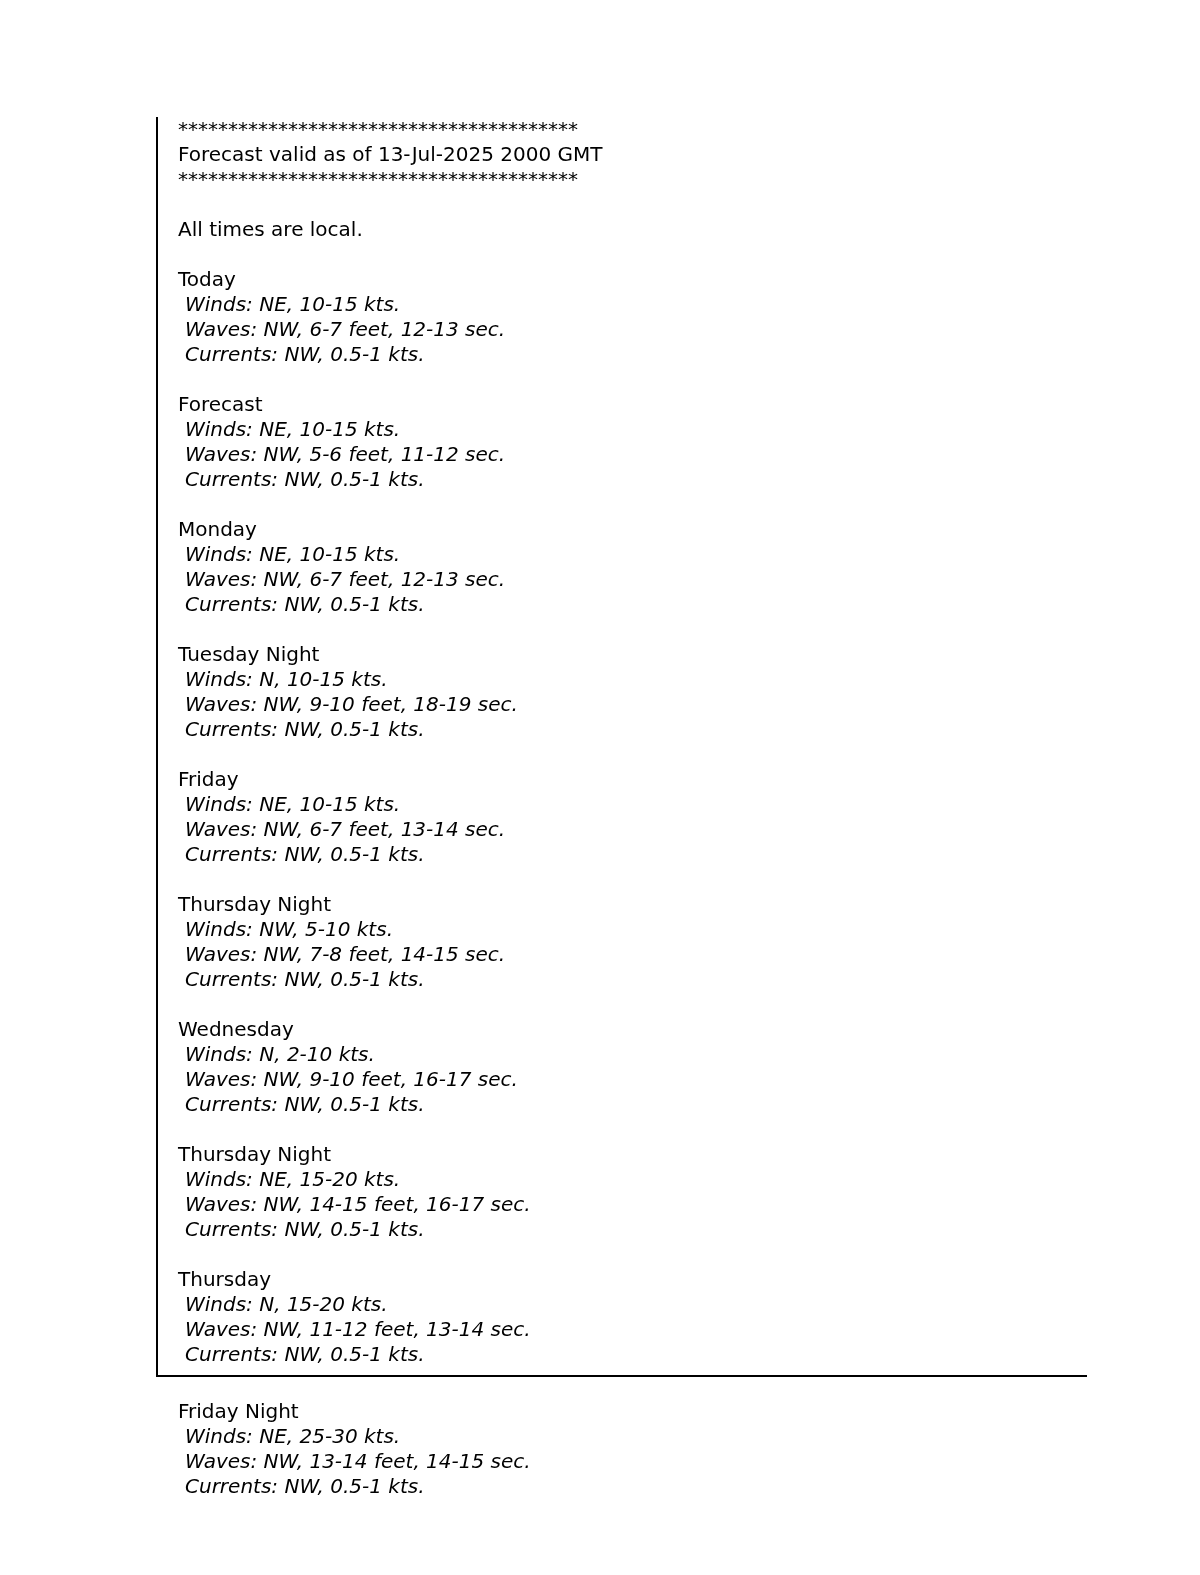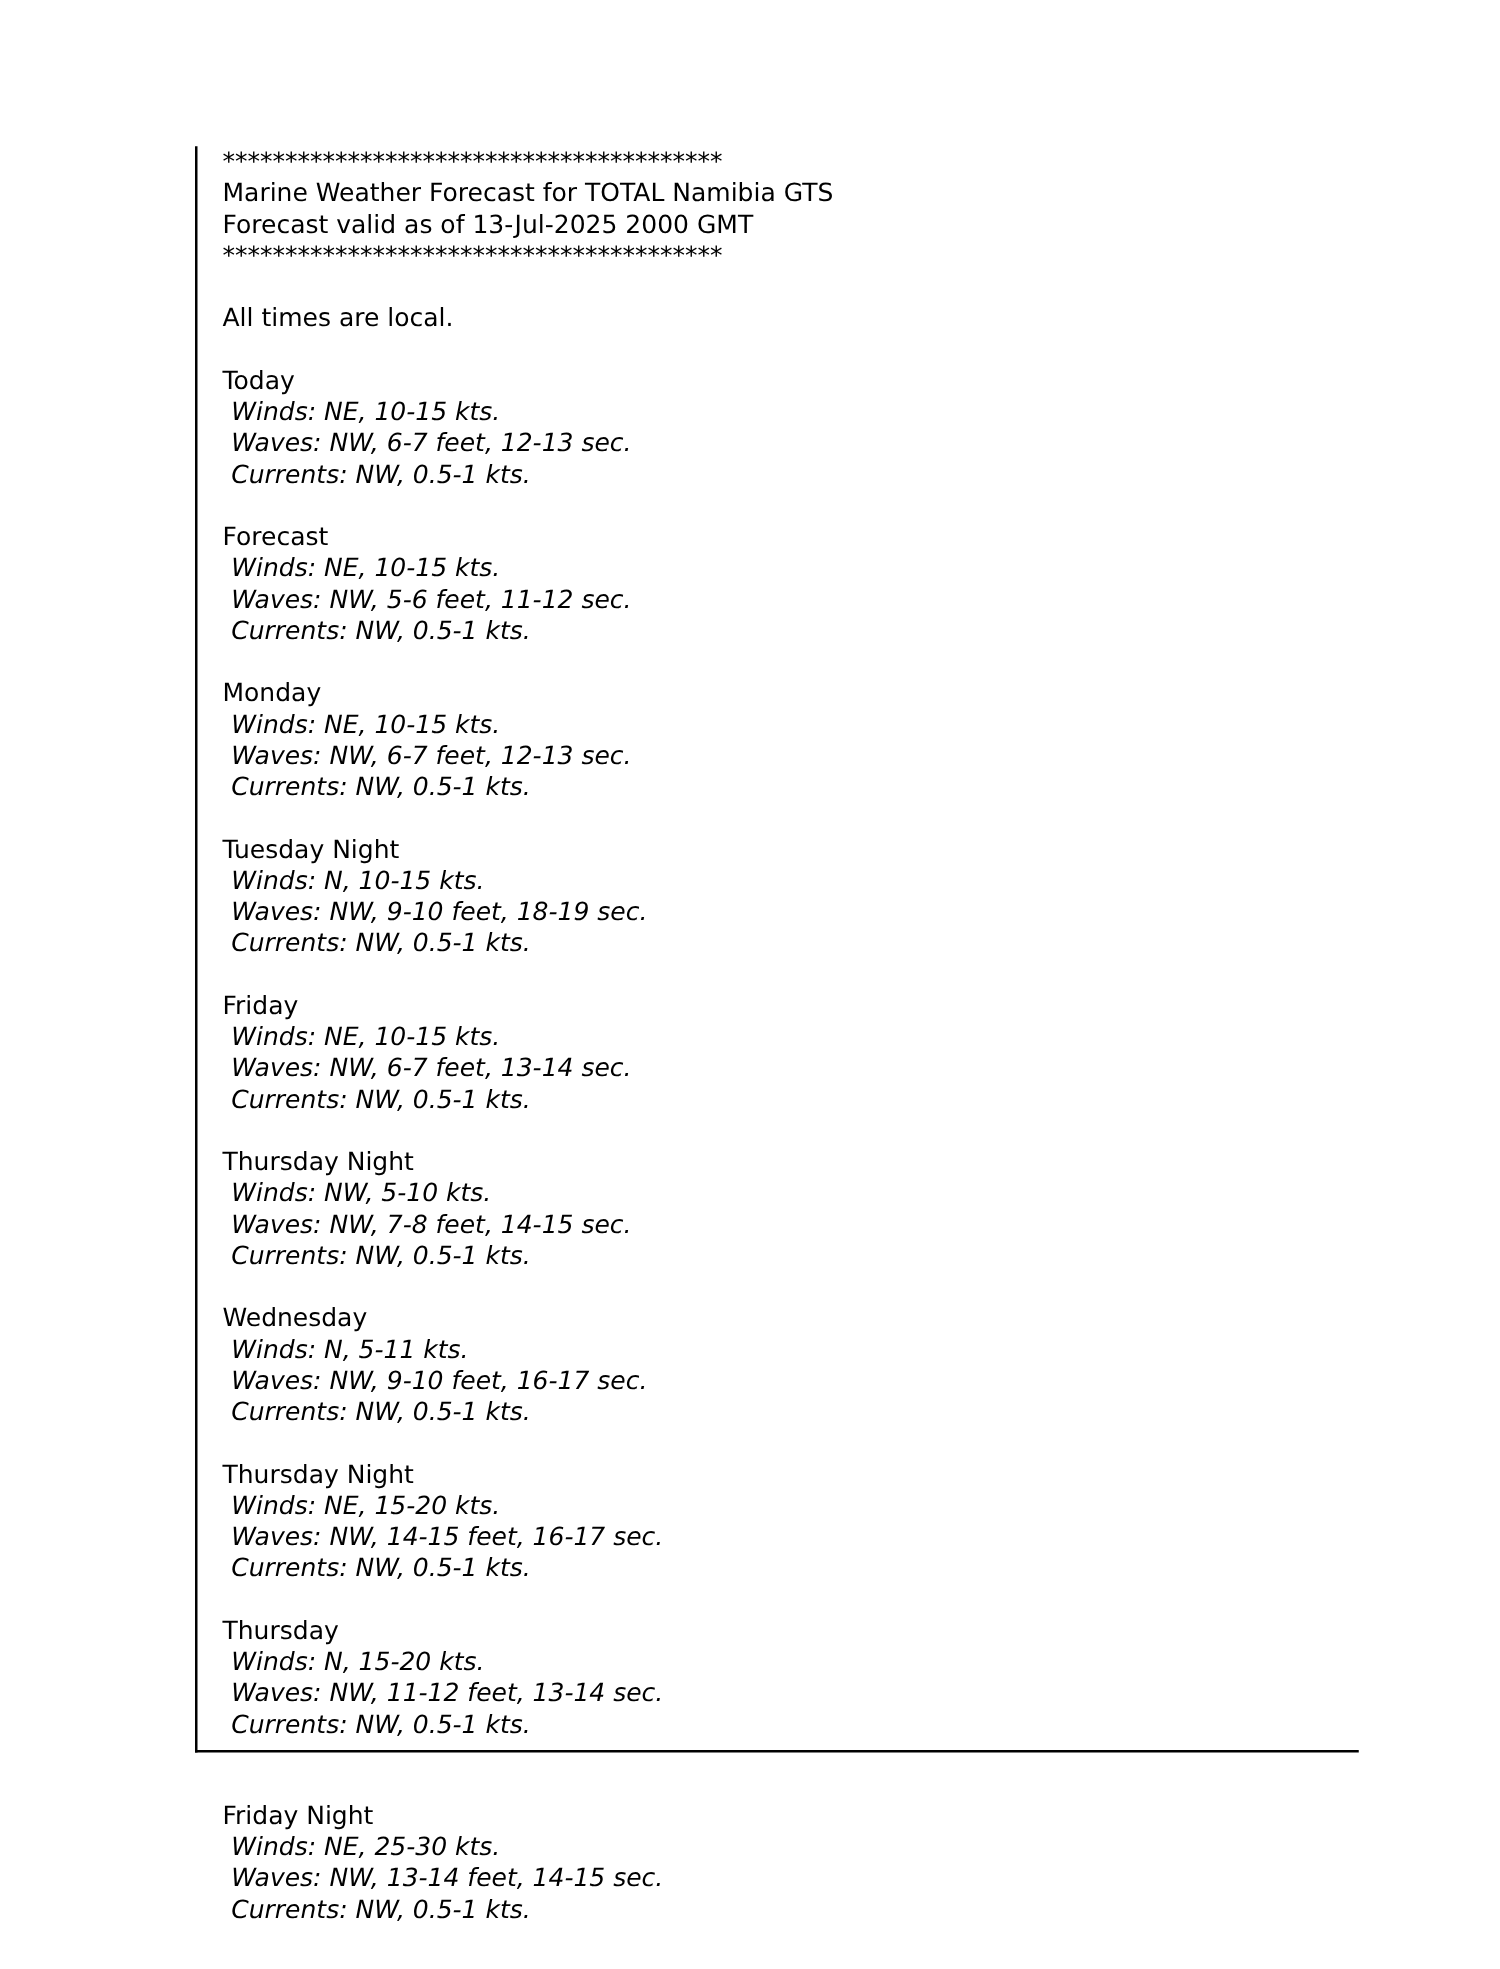--- a/index.html
+++ b/index.html
@@ -31,31 +31,30 @@
     height: 25px;
   }
   .blank {
     height: 25px;
   }
   .detail {
     padding-left: 7px;
     font-style: italic;
   }
   .below-box {
-    margin: 38px 0 0 178px;
+    margin: 22px 0 0 178px;
   }
 </style>
 </head>
 <body>
 
 <div class="page">
 
   <div class="forecast-box">
     <div class="line">****************************************</div>
-    <div class="line">Marine Weather Forecast for TOTAL Namibia GTS</div>
     <div class="line">Forecast valid as of 13-Jul-2025 2000 GMT</div>
     <div class="line">****************************************</div>
     <div class="blank"></div>
     <div class="line">All times are local.</div>
 
     <div class="section">
       <div class="blank"></div>
       <div class="line">Today</div>
       <div class="line detail">Winds: NE, 10-15 kts.</div>
       <div class="line detail">Waves: NW, 6-7 feet, 12-13 sec.</div>
@@ -98,21 +97,21 @@
       <div class="blank"></div>
       <div class="line">Thursday Night</div>
       <div class="line detail">Winds: NW, 5-10 kts.</div>
       <div class="line detail">Waves: NW, 7-8 feet, 14-15 sec.</div>
       <div class="line detail">Currents: NW, 0.5-1 kts.</div>
     </div>
 
     <div class="section">
       <div class="blank"></div>
       <div class="line">Wednesday</div>
-      <div class="line detail">Winds: N, 5-11 kts.</div>
+      <div class="line detail">Winds: N, 2-10 kts.</div>
       <div class="line detail">Waves: NW, 9-10 feet, 16-17 sec.</div>
       <div class="line detail">Currents: NW, 0.5-1 kts.</div>
     </div>
 
     <div class="section">
       <div class="blank"></div>
       <div class="line">Thursday Night</div>
       <div class="line detail">Winds: NE, 15-20 kts.</div>
       <div class="line detail">Waves: NW, 14-15 feet, 16-17 sec.</div>
       <div class="line detail">Currents: NW, 0.5-1 kts.</div>

